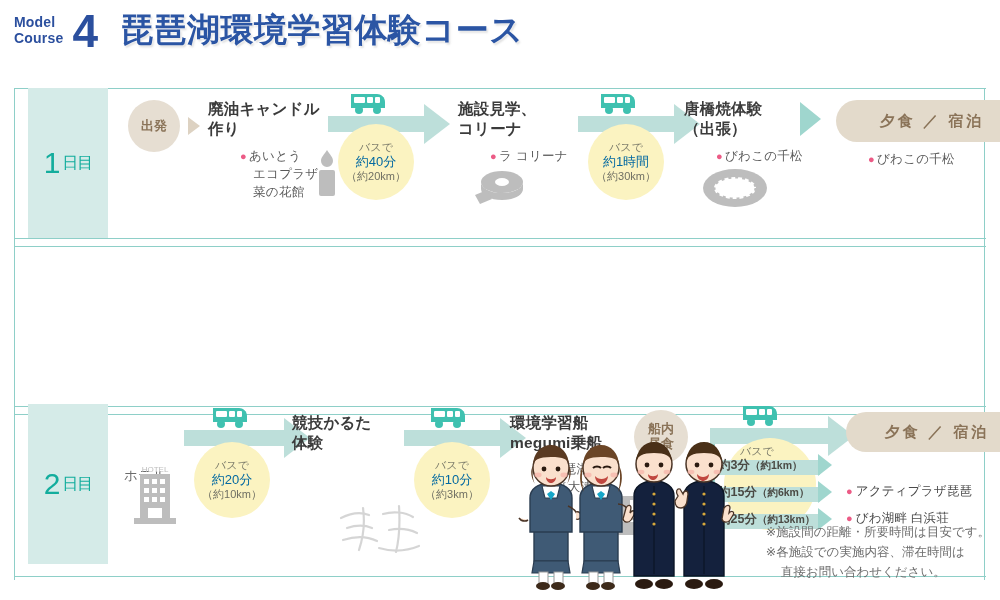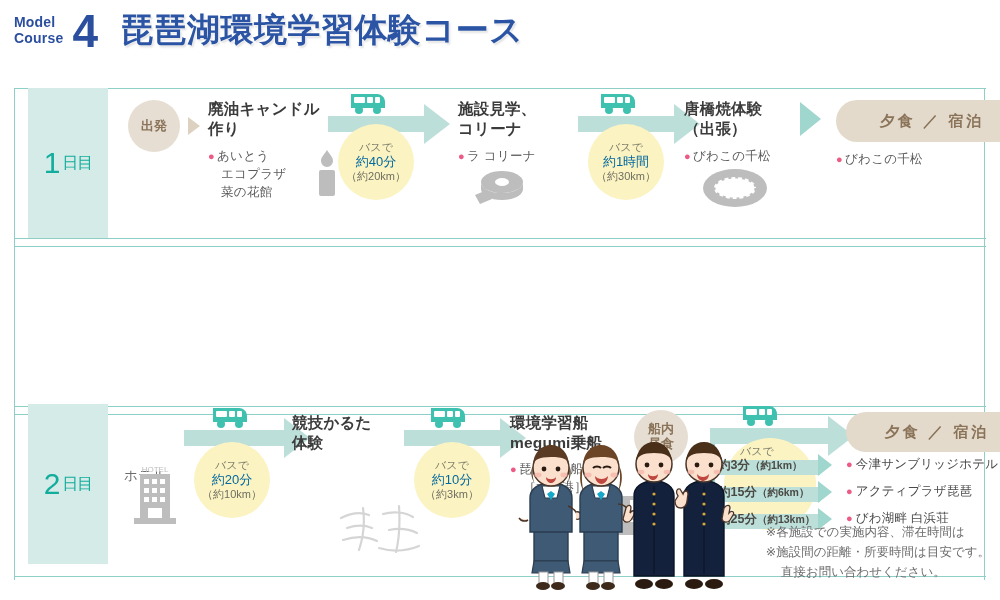--- a/index.html
+++ b/index.html
@@ -64,21 +64,21 @@
     border-top: 17px solid transparent; border-bottom: 17px solid transparent;
     border-left: 21px solid #9fd6ce;
   }
 
   .stop-title {
     position: absolute; font-size: 15.5px; font-weight: bold; color: #3b3b3b;
     line-height: 1.32; letter-spacing: .2px;
   }
   .plain-label { position: absolute; font-size: 13.5px; color: #6b6b6b; letter-spacing: .5px; margin-top: 39px; }
 
-  .venue { position: absolute; font-size: 12.5px; color: #5a5a5a; line-height: 1.45; letter-spacing: .3px; }
+  .venue { position: absolute; font-size: 12.5px; color: #5a5a5a; line-height: 1.45; letter-spacing: .3px; margin-left: 32px; }
   .venue .b { color: #ec5b86; font-size: 11px; margin-right: 2px; }
   .venue .ind { display: block; padding-left: 13px; }
 
   
   .bus-arrow { position: absolute; }
   .bus-arrow .band { position: absolute; left: 0; top: 18px; height: 16px; background: #bddfda; }
   .bus-arrow .head {
     position: absolute; top: 6px; width: 0; height: 0;
     border-top: 20px solid transparent; border-bottom: 20px solid transparent;
     border-left: 26px solid #bddfda;
@@ -364,23 +364,20 @@
       </div>
 
       <div class="branch-band" style="left:600px;top:110px;width:110px"></div>
       <div class="branch-head" style="left:708px;top:104px"></div>
       <div class="branch-txt" style="left:608px;top:107px">
         <span>約25分</span><span class="sm">（約13km）</span>
       </div>
 
       <div class="beige-pill" style="left:736px;top:8px;width:182px;height:40px">夕食 ／ 宿泊</div>
 
-      <div class="hotel-item" style="left:736px;top:52px">
-        <span class="b">●</span><span>今津サンブリッジホテル</span>
-      </div>
       <div class="hotel-item" style="left:736px;top:79px">
         <span class="b">●</span><span>アクティプラザ琵琶</span>
       </div>
       <div class="hotel-item" style="left:736px;top:106px">
         <span class="b">●</span><span>びわ湖畔 白浜荘</span>
       </div>
     </div>
   </div>
 
   <div class="day-row" style="top:326px;height:162px">
@@ -483,16 +480,16 @@
     <ellipse cx="225" cy="48" rx="3.4" ry="2.2" fill="#f6b6ab" opacity=".8"></ellipse>
     <path d="M205 50c3 4 9 4 12 0 0 5-4 7-6 7s-6-2-6-7z" fill="#c0473f"></path>
     <path d="M186 72c-3-4-1-8 2-7l3 5c1-4 5-4 5 0l-1 7c0 4-3 7-6 7-4 0-6-3-6-7z" fill="#fae0cd" stroke="#4a3426" stroke-width="1.3"></path>
     <path d="M232 84c3-4 6-3 6 0l-1 5c3-3 6-1 4 2l-3 5c-2 3-7 3-8-1z" fill="#fae0cd" stroke="#4a3426" stroke-width="1.3"></path>
     <ellipse cx="202" cy="160" rx="9" ry="5" fill="#2a1a10"></ellipse>
       <ellipse cx="222" cy="160" rx="9" ry="5" fill="#2a1a10"></ellipse>
   </g>
 </svg>
 
 <div class="notes">
+  <div>※施設間の距離・所要時間は目安です。</div>
   <div>※各施設での実施内容、滞在時間は</div>
-  <div>※施設間の距離・所要時間は目安です。</div>
   <span class="ind2">直接お問い合わせください。</span>
 </div>
 
 </body></html>

